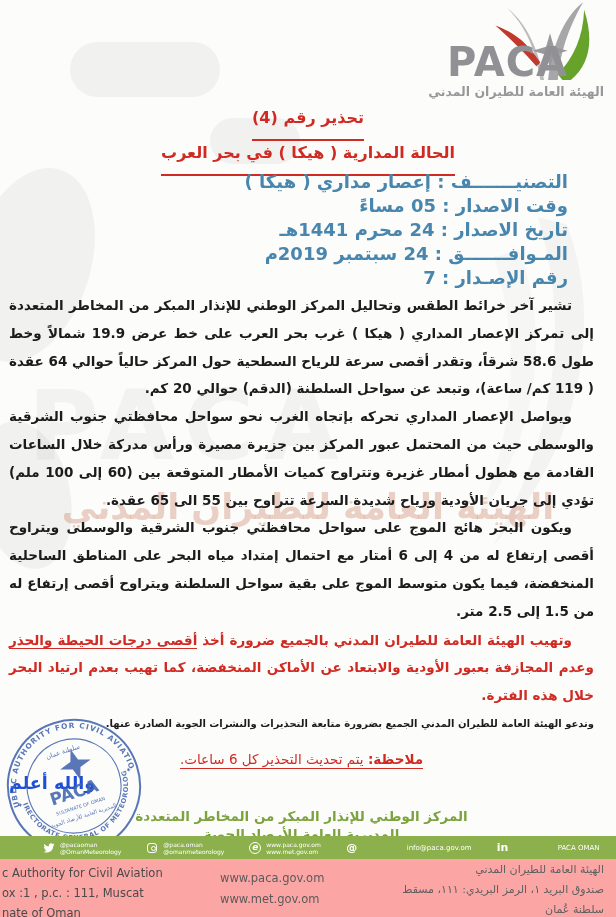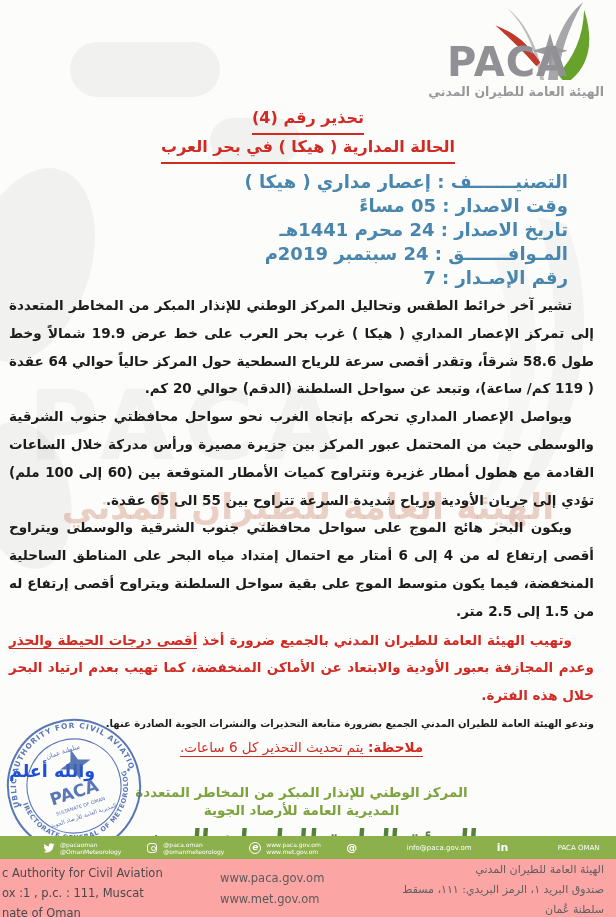--- a/index.html
+++ b/index.html
@@ -27,36 +27,36 @@
   
   .logo{position:absolute;top:2px;right:6px;width:212px;height:100px;text-align:right;}
   .logo-star{position:absolute;right:0;top:0;width:120px;height:78px;}
   .logo-word{position:absolute;right:42px;top:40px;font-size:40px;font-weight:bold;
              color:var(--logo-gray,#919195);letter-spacing:1px;line-height:1;}
   .logo-sub{position:absolute;right:6px;top:82px;font-size:12.5px;font-weight:bold;
             color:#98989b;direction:rtl;white-space:nowrap;}
   
   .title-block{position:absolute;top:106px;left:0;right:0;text-align:center;direction:rtl;}
   .title-line{display:inline-block;color:var(--red,#d02a23);font-weight:bold;font-size:16px;
-              border-bottom:2px solid var(--red,#d02a23);padding-bottom:2px;line-height:1.55;}
+              border-bottom:2px solid var(--red,#d02a23);padding-bottom:8px;line-height:1.55;}
   
   .classification{position:absolute;top:170px;right:48px;direction:rtl;text-align:right;
                   color:var(--teal,#4886ad);font-weight:bold;font-size:18px;line-height:24px;}
   
   .flow{position:absolute;top:292px;left:9px;right:22px;direction:rtl;}
   .para{font-size:13.5px;font-weight:bold;line-height:2.06;text-align:justify;text-indent:22px;
         color:var(--body-black,#1c1c1c);}
   .warning{color:var(--red,#d02a23);margin-top:1px;}
   .u-red{border-bottom:1.6px solid var(--red,#d02a23);}
   .followup{font-size:10px;font-weight:bold;line-height:1.9;margin-top:4px;text-indent:0;margin-left:28px;}
-  .note{margin-top:6px;text-align:center;font-size:13.5px;color:var(--red,#d02a23);}
+  .note{margin-top:18px;text-align:center;font-size:13.5px;color:var(--red,#d02a23);}
   .note .wrap{border-bottom:1.4px solid var(--red,#d02a23);padding-bottom:1px;}
   .note b{font-weight:bold;}
   .allah{margin-top:6px;text-align:left;font-size:17.5px;font-weight:bold;color:#1d4ed8;}
-  .org{margin-top:3px;text-align:center;font-size:13.5px;font-weight:bold;color:var(--green-text,#7da33f);}
+  .org{margin-top:15px;text-align:center;font-size:13.5px;font-weight:bold;color:var(--green-text,#7da33f);}
   .org2{margin-top:2px;}
   .callig{margin-top:6px;text-align:center;font-size:25px;font-weight:bold;color:var(--green-dark,#55823a);
           transform:skewX(-4deg);letter-spacing:-1px;}
   
   .stamp{position:absolute;left:4px;top:716px;width:140px;height:140px;transform:rotate(-18deg);opacity:.88;}
   
   .fbar{position:absolute;left:0;right:0;top:836px;height:23px;background:var(--bar-green,#8cb04c);
         display:flex;align-items:center;padding-left:42px;gap:24px;z-index:2;}
   .fb-item{display:flex;align-items:center;gap:4px;color:#fff;}
   .fb-icon{display:flex;align-items:center;justify-content:center;width:14px;height:14px;flex:0 0 auto;}

